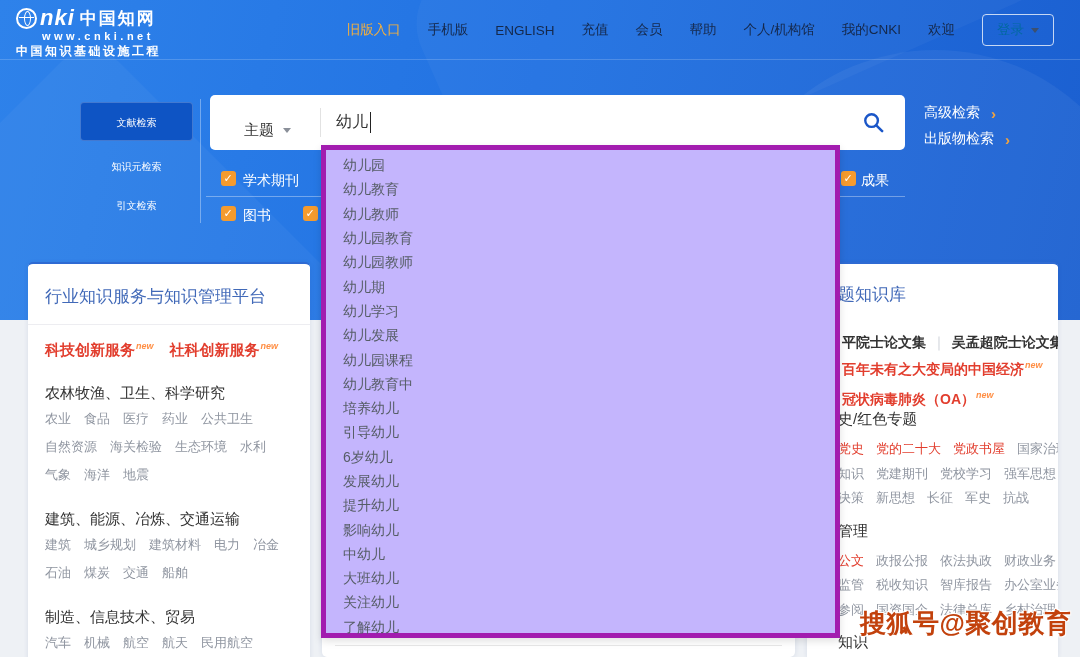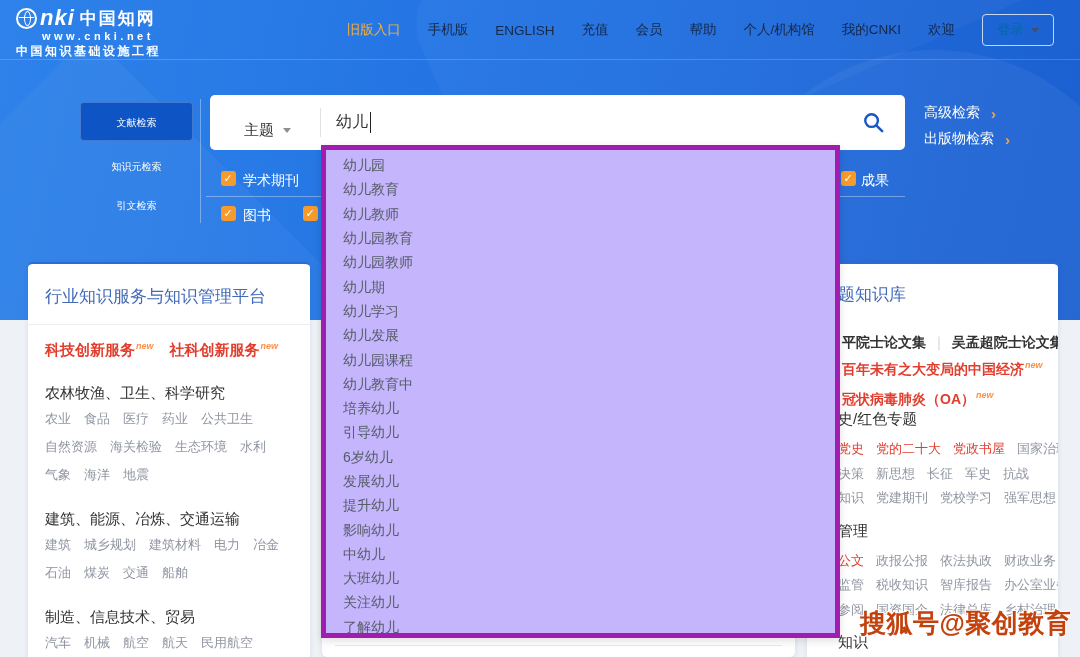--- a/index.html
+++ b/index.html
@@ -210,22 +210,22 @@
       <span class="c1">平院士论文集</span><span class="csep">｜</span><span class="c1">吴孟超院士论文集</span>
     </div>
     <div class="hot" id="hot">
         <div class="hot-item">百年未有之大变局的中国经济<sup class="badge-new">new</sup></div>
         <div class="hot-item">冠状病毒肺炎（OA）<sup class="badge-new">new</sup></div>
       </div>
     <div class="rp-sections" id="rp-sections">
         <div class="rp-section">
           <h4>史/红色专题</h4>
           <div class="rp-row"><span class="red">党史</span><span class="red">党的二十大</span><span class="red">党政书屋</span><span>国家治理</span></div>
+          <div class="rp-row"><span>知识</span><span>党建期刊</span><span>党校学习</span><span>强军思想</span></div>
           <div class="rp-row"><span>决策</span><span>新思想</span><span>长征</span><span>军史</span><span>抗战</span></div>
-          <div class="rp-row"><span>知识</span><span>党建期刊</span><span>党校学习</span><span>强军思想</span></div>
         </div>
         <div class="rp-section">
           <h4>管理</h4>
           <div class="rp-row"><span class="red">公文</span><span>政报公报</span><span>依法执政</span><span>财政业务</span></div>
           <div class="rp-row"><span>监管</span><span>税收知识</span><span>智库报告</span><span>办公室业务</span></div>
           <div class="rp-row"><span>参阅</span><span>国资国企</span><span>法律总库</span><span>乡村治理</span></div>
         </div>
         <div class="rp-section">
           <h4>知识</h4>
         </div>

